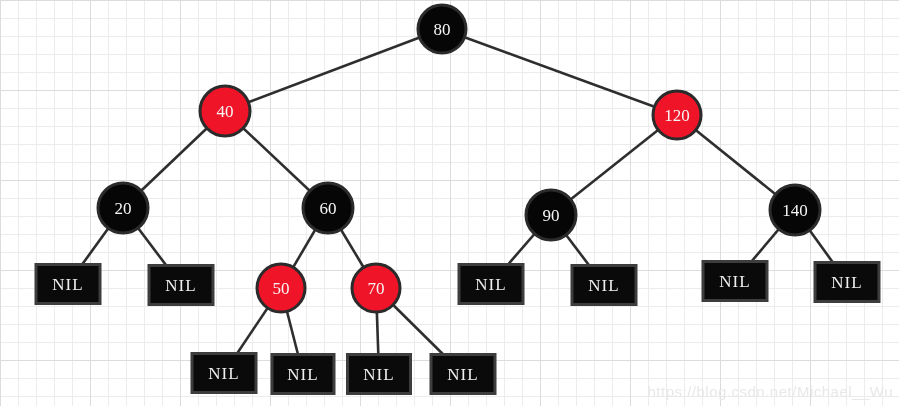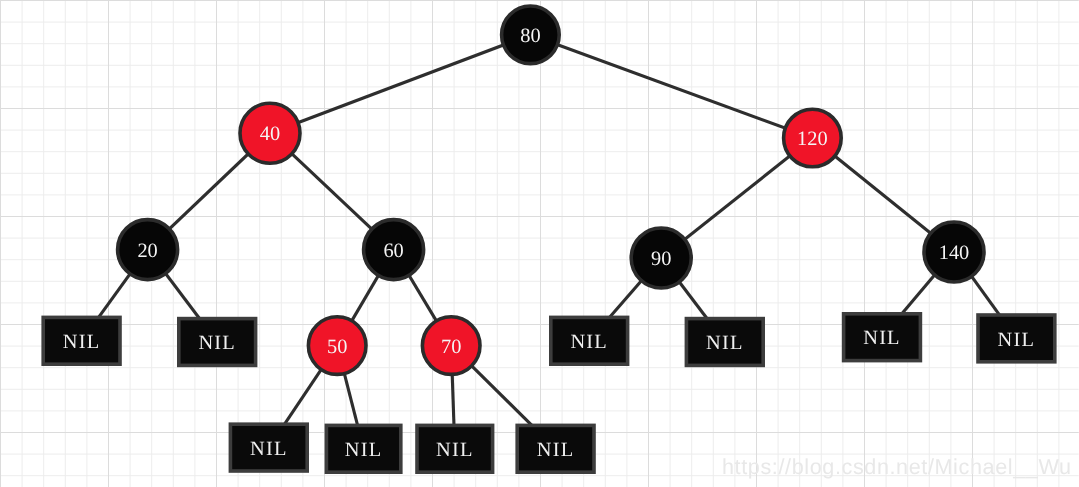--- a/index.html
+++ b/index.html
@@ -35,21 +35,21 @@
     font-size: 17px;
     letter-spacing: 1px;
     fill: #efefef;
     text-anchor: middle;
   }
   .watermark {
     position: absolute;
     right: 6px;
     bottom: 6px;
     font-family: "Liberation Sans", "DejaVu Sans", sans-serif;
-    font-size: 18px;
+    font-size: 15px;
     letter-spacing: 0.5px;
     user-select: none;
     pointer-events: none;
   }
 </style>
 </head>
 <body>
 
 <div class="stage" style="background-color: rgb(255, 255, 255); background-image: linear-gradient(to right, rgb(220, 220, 220) 1px, transparent 1px), linear-gradient(rgb(220, 220, 220) 1px, transparent 1px), linear-gradient(to right, rgb(236, 236, 236) 1px, transparent 1px), linear-gradient(rgb(236, 236, 236) 1px, transparent 1px); background-size: 90px 100%, 100% 90px, 18px 100%, 100% 18px;">
   <svg class="tree-svg" viewBox="0 0 899 406" xmlns="http://www.w3.org/2000/svg">

